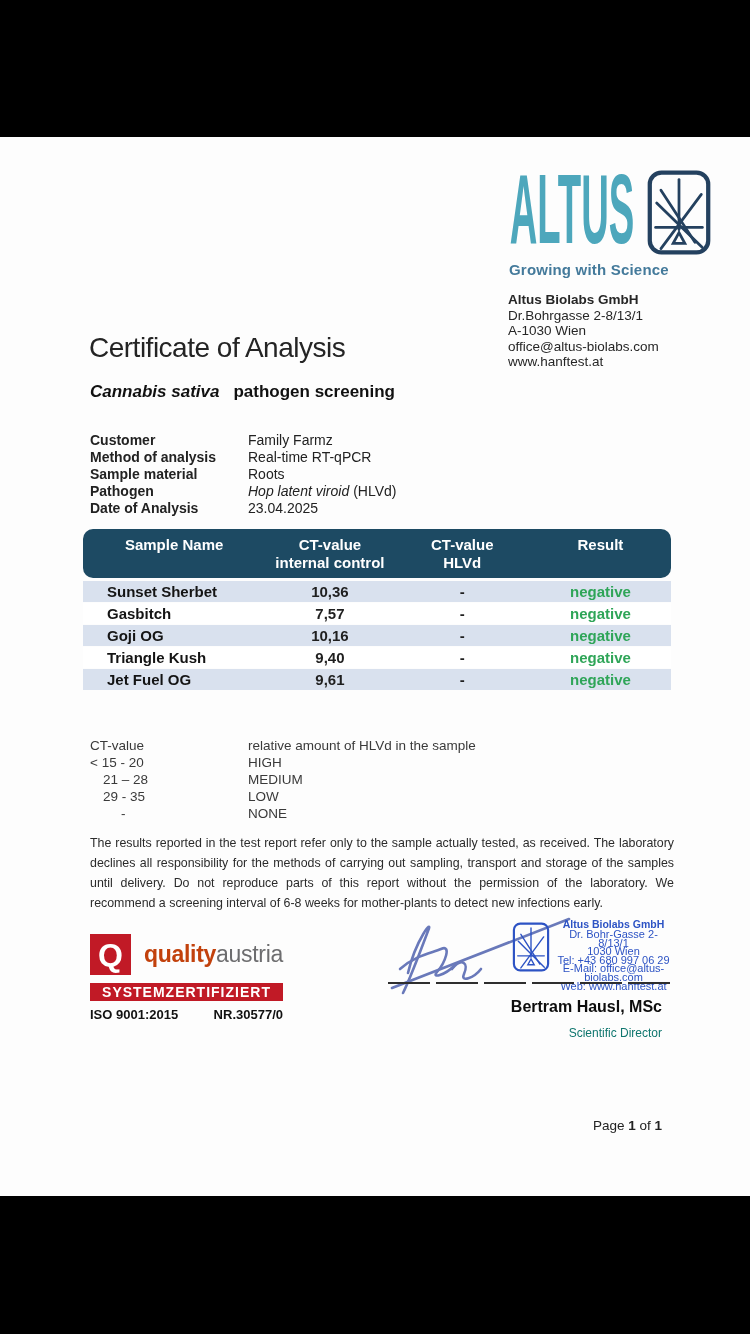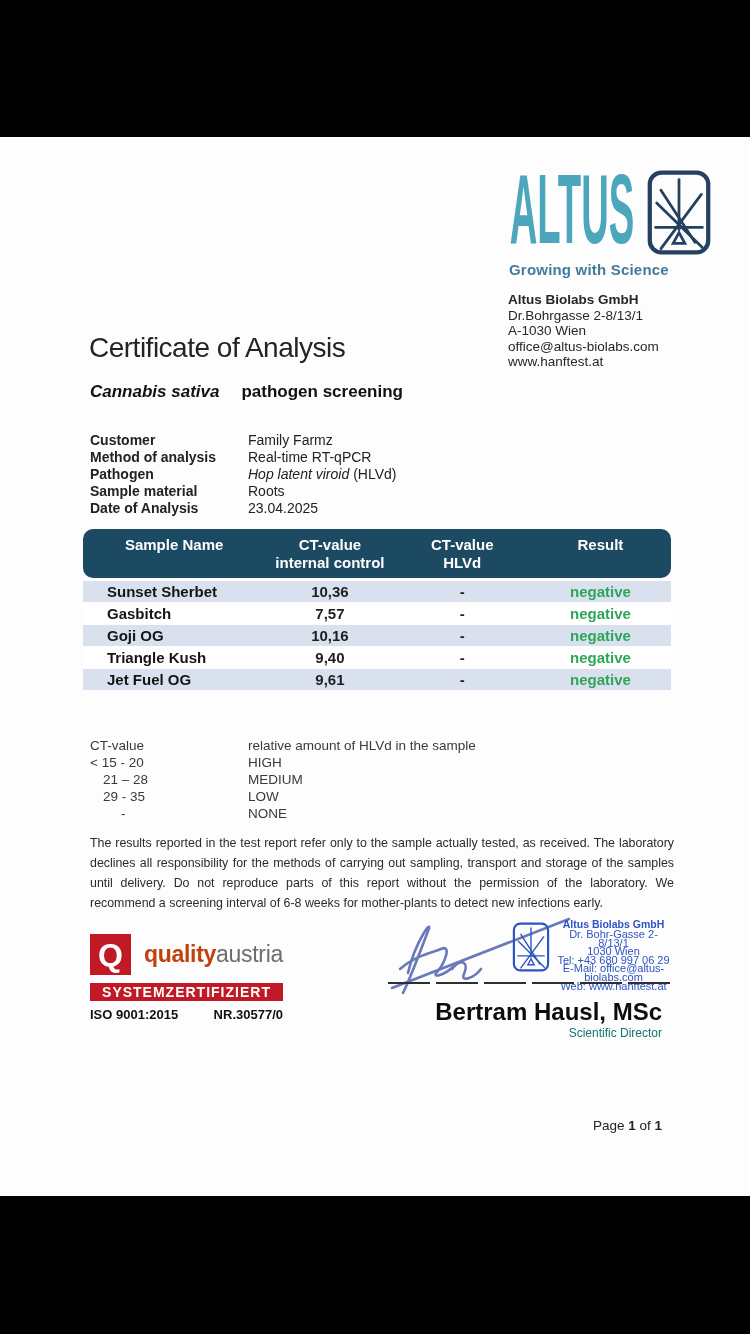--- a/index.html
+++ b/index.html
@@ -15,21 +15,21 @@
 
   
   .wordmark{position:absolute;left:508px;top:34px;width:128px;height:76px;}
   .logo-icon{position:absolute;left:646px;top:33px;width:66px;height:85px;}
   .tagline{position:absolute;left:509px;top:124px;font-size:15px;color:var(--taglineblue);font-weight:bold;letter-spacing:.2px;}
   .address{position:absolute;left:508px;top:155px;font-size:13.5px;line-height:15.6px;color:#262626;}
   .address .co-name{font-weight:bold;}
 
   .doc-title{position:absolute;left:89px;top:195px;font-size:28px;font-weight:400;letter-spacing:-.5px;color:#242424;}
   .doc-subtitle{position:absolute;left:90px;top:245px;font-size:17px;font-weight:bold;color:#111;}
-  .doc-subtitle .species{font-style:italic;margin-right:22px;}
+  .doc-subtitle .species{font-style:italic;margin-right:14px;}
 
   .details{position:absolute;left:90px;top:295px;font-size:14px;line-height:17px;color:#222;}
   .details .drow{display:flex;}
   .details .dlabel{width:158px;font-weight:bold;flex:none;}
   .details .ival{font-style:italic;}
   .details .suffix{margin-left:4px;}
 
   
   .rtable{position:absolute;left:83px;top:392px;width:588px;font-size:15px;}
   .thead{display:flex;background:var(--headerbg);color:#fff;font-weight:bold;height:49px;margin-bottom:3px;border-radius:10px;}
@@ -66,21 +66,21 @@
 
   
   .sig-svg{position:absolute;left:386px;top:772px;width:188px;height:86px;}
   .stamp{position:absolute;left:512px;top:781px;width:160px;height:72px;display:flex;color:var(--stampblue);}
   .stamp-icon{width:38px;height:52px;flex:none;margin-top:3px;}
   .stamp-text{margin-left:5px;text-align:center;width:117px;line-height:8.6px;}
   .stamp-text .sname{font-weight:bold;font-size:10.5px;line-height:12px;}
   .stamp-text .sline{font-size:11px;}
   .sig-line{position:absolute;left:388px;top:845px;width:285px;height:2px;
     background:repeating-linear-gradient(to right,#2e2e2e 0 42px,transparent 42px 48px);}
-  .signatory{position:absolute;left:420px;top:861px;width:242px;text-align:right;font-size:24px;font-weight:bold;color:#0d0d0d;}
+  .signatory{position:absolute;left:420px;top:861px;width:242px;text-align:right;font-size:16px;font-weight:bold;color:#0d0d0d;}
   .sig-role{position:absolute;left:420px;top:889px;width:242px;text-align:right;font-size:12px;color:#0f766e;}
 
   .page-num{position:absolute;left:540px;top:981px;width:122px;text-align:right;font-size:13.5px;color:#222;}
   .page-num b{font-weight:bold;}
   .page-num span{white-space:pre;}
 </style>
 </head>
 <body>
 
 <div class="stage">
@@ -118,27 +118,27 @@
     <div class="details">
       <div class="drow">
         <span class="dlabel">Customer</span>
         <span>Family Farmz</span>
       </div>
       <div class="drow">
         <span class="dlabel">Method of analysis</span>
         <span>Real-time RT-qPCR</span>
       </div>
       <div class="drow">
+        <span class="dlabel">Sample material</span>
+        <span>Roots</span>
+      </div>
+      <div class="drow">
         <span class="dlabel">Pathogen</span>
         <span class="ival">Hop latent viroid</span>
         <span class="suffix">(HLVd)</span>
-      </div>
-      <div class="drow">
-        <span class="dlabel">Sample material</span>
-        <span>Roots</span>
       </div>
       <div class="drow">
         <span class="dlabel">Date of Analysis</span>
         <span>23.04.2025</span>
       </div>
     </div>
 
     <div class="rtable">
       <div class="thead">
         <div class="hcell c0">

